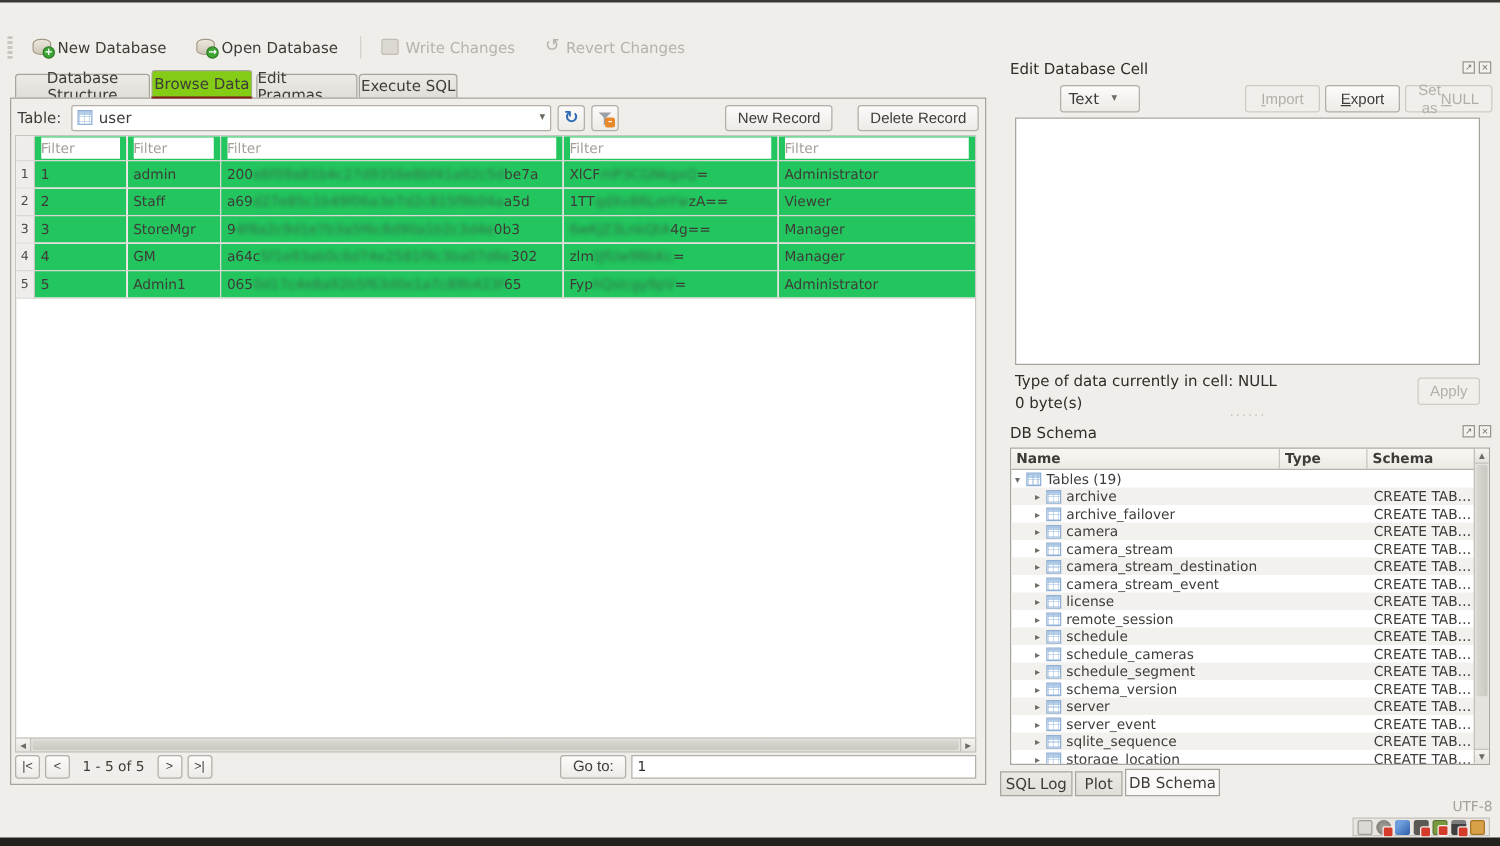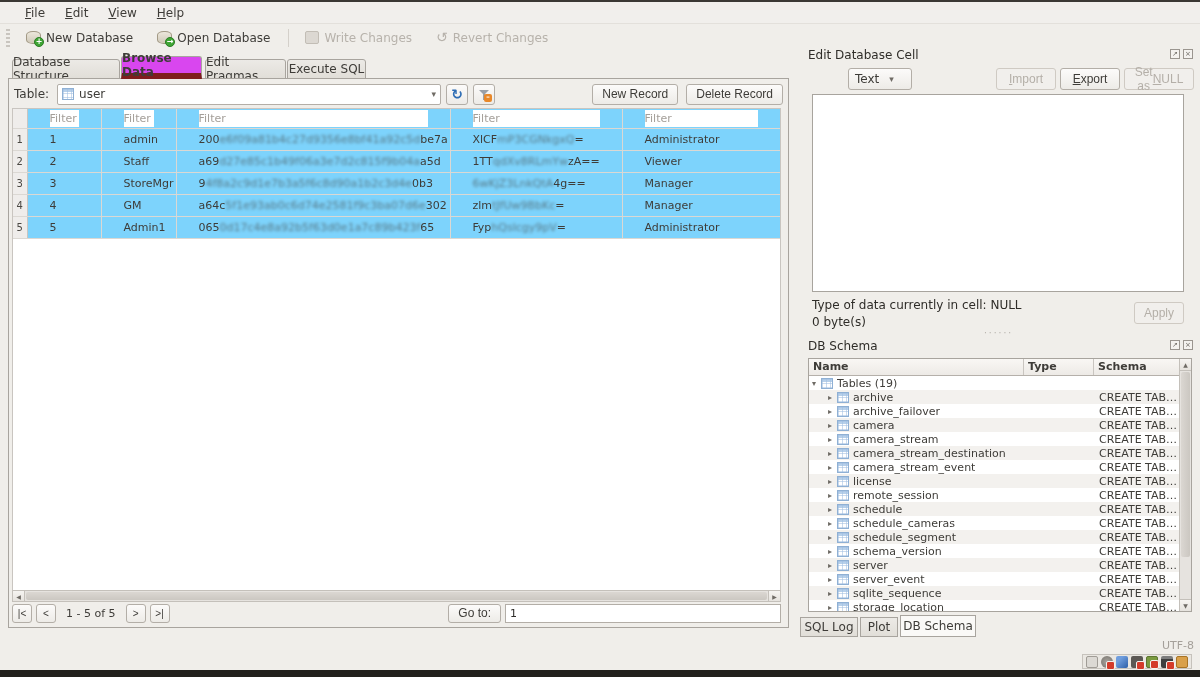--- a/index.html
+++ b/index.html
@@ -20,37 +20,37 @@
   .dbic{position:relative;width:15px;height:13px;background:linear-gradient(#ece7dc,#cfc8b8);border:1px solid #a39a86;border-radius:45%/30%;}
   .dbic .badge{position:absolute;right:-4px;bottom:-4px;width:10px;height:10px;background:#3fa535;border:1px solid #2c7d25;border-radius:50%;color:#fff;font-size:8px;line-height:8px;text-align:center;font-weight:bold;}
   .wcic{width:14px;height:13px;background:#dcd8d2;border:1px solid #c2bdb5;border-radius:2px;}
   .rvic{font-size:14px;color:#b7b2ab;line-height:13px;}
   
   .btn{display:inline-flex;align-items:center;justify-content:center;background:linear-gradient(#fcfbfa,#edebe7);border:1px solid #b3aea7;border-radius:3px;padding:2px 9px;font-size:12px;color:#3e3c38;cursor:default;}
   .btn.disabled{background:#f1efec;border-color:#cfcac3;color:#b4afa8;}
   u{text-decoration:underline;}
   
   .tab{position:absolute;top:59px;height:20px;display:flex;align-items:center;justify-content:center;background:linear-gradient(#eceae6,#e1ded8);border:1px solid #a8a49e;border-top-left-radius:3px;border-top-right-radius:3px;}
-  .tab.active{top:56px;height:23px;background:#d946ef;border-bottom:6px solid #7f1d1d;z-index:3;font-weight:bold;}
+  .tab.active{top:56px;height:23px;background:#84cc16;border-bottom:2px solid #7f1d1d;z-index:3;}
   
   .lframe{position:absolute;left:8px;top:78px;width:781px;height:550px;border:1px solid #a8a49e;background:#f0eeea;z-index:2;}
   .tbl-row{position:absolute;left:0;top:0;width:100%;height:30px;display:flex;align-items:center;padding:0 5px;}
   .combo{display:flex;align-items:center;width:384px;height:21px;background:#fff;border:1px solid #b3aea7;border-radius:2px;padding:0 4px;gap:5px;margin-left:8px;}
   .combo .arrow{margin-left:auto;color:#6f6b65;font-size:9px;}
   .tblic{width:12px;height:12px;border:1px solid #8fb0d4;background-image:repeating-linear-gradient(to right,rgba(160,190,225,.55) 0 1px,transparent 1px 4px),repeating-linear-gradient(to bottom,rgba(160,190,225,.55) 0 1px,transparent 1px 4px),linear-gradient(#b7d0ea 0 3px,#ffffff 3px);flex:0 0 auto;}
   .sqbtn{width:22px;height:21px;margin-left:5px;display:inline-flex;align-items:center;justify-content:center;background:linear-gradient(#fcfbfa,#edebe7);border:1px solid #b3aea7;border-radius:3px;position:relative;}
   .refresh{color:#2e6db4;font-size:14px;font-weight:bold;}
   .funnel{position:relative;width:0;height:0;border-left:5px solid transparent;border-right:5px solid transparent;border-top:5px solid #9aa0a8;margin-top:-4px;}
   .funnel::after{content:"";position:absolute;left:-1px;top:-1px;width:2px;height:6px;background:#9aa0a8;}
   .fbadge{position:absolute;right:2px;bottom:2px;width:8px;height:8px;background:#e8882a;border-radius:2px;color:#fff;font-size:7px;line-height:7px;text-align:center;font-weight:bold;}
   
   .gridwrap{position:absolute;left:3px;top:29px;width:769px;height:485px;background:#fff;border:1px solid #c9c5c0;overflow:hidden;}
   table.grid{border-collapse:collapse;table-layout:fixed;width:767px;}
   .grid th{background:linear-gradient(#f7f5f2,#eeebe7);border-right:1px solid #c9c5c0;border-bottom:1px solid #c9c5c0;font-weight:bold;font-size:11px;height:18px;text-align:center;color:#3e3c38;}
-  .grid td{border-right:1px solid #dbd8d3;border-bottom:1px solid #dbd8d3;font-size:11px;height:22px;padding:0 22px;white-space:nowrap;overflow:hidden;background:#7dd3fc;}
+  .grid td{border-right:1px solid #dbd8d3;border-bottom:1px solid #dbd8d3;font-size:11px;height:22px;padding:0 5px;white-space:nowrap;overflow:hidden;background:#22c55e;}
   .grid td.rn, .grid th.rn{background:#efedeb;border-right:1px solid #c9c5c0;text-align:center;color:#4a4843;font-size:10px;padding:0;}
   .grid .frow td{height:19px;}
   .grid .frow input{width:100%;height:17px;border:none;outline:none;font-family:inherit;font-size:11px;color:#555;background:#fff;}
   .grid .frow input::placeholder{color:#a49f99;}
   .blur{filter:blur(1.7px);opacity:.6;}
   
   .hscroll{position:absolute;left:3px;bottom:25px;width:769px;height:12px;background:#e6e3df;border:1px solid #c4c0ba;display:flex;}
   .sbarrow{width:12px;height:10px;display:flex;align-items:center;justify-content:center;font-size:6px;color:#6f6b65;background:linear-gradient(#f6f4f1,#e6e3de);border-right:1px solid #c4c0ba;border-left:1px solid #c4c0ba;}
   .hthumb{flex:1;background:linear-gradient(#dbd7d2,#cbc7c1);border-radius:2px;margin:1px;}
   .navrow{position:absolute;left:3px;bottom:4px;width:769px;height:20px;display:flex;align-items:center;gap:4px;}
@@ -98,26 +98,20 @@
   .t6{background:linear-gradient(#7d7d7d 0 3px,#3f3f3f 3px);}
   .t7{background:#d9a04a;border:1px solid #a87426;}
   .blackbar{position:absolute;left:0;top:670px;width:1200px;height:7px;background:#22211d;}
 </style>
 </head>
 <body>
 
 <div id="app">
   <div class="topedge"></div>
 
-  <div class="menubar">
-    <span class="mitem"><u>F</u>ile</span>
-    <span class="mitem"><u>E</u>dit</span>
-    <span class="mitem"><u>V</u>iew</span>
-    <span class="mitem"><u>H</u>elp</span>
-  </div>
 
   <div class="toolbar">
     <span class="grip"></span>
     <span class="tbtn">
       <span class="dbic">
           <span class="badge">+</span>
         </span>
       <span>New Database</span>
     </span>
     <span class="tbtn">
@@ -130,21 +124,21 @@
     <span class="tbtn disabled">
       <span class="wcic"></span>
       <span>Write Changes</span>
     </span>
     <span class="tbtn disabled">
       <span class="rvic">↺</span>
       <span>Revert Changes</span>
     </span>
   </div>
 
-  <div class="tab" style="left:12px;width:108px;">
+  <div class="tab" style="left:12px;width:108px;text-align:center;">
       <span>Database Structure</span>
     </div>
   <div class="tab active" style="left:121px;width:81px;">
       <span>Browse Data</span>
     </div>
   <div class="tab" style="left:205px;width:81px;">
       <span>Edit Pragmas</span>
     </div>
   <div class="tab" style="left:287px;width:79px;">
       <span>Execute SQL</span>
@@ -159,21 +153,21 @@
         <span class="arrow">▾</span>
       </span>
       <span class="sqbtn">
           <span class="refresh">↻</span>
         </span>
       <span class="sqbtn">
         <span class="funnel"></span>
         <span class="fbadge">–</span>
       </span>
       <span style="flex:1"></span>
-      <button class="btn" style="height:21px;margin-right:8px;">New Record</button>
+      <button class="btn" style="height:21px;margin-right:20px;">New Record</button>
       <button class="btn" style="height:21px;">Delete Record</button>
     </div>
 
     <div class="gridwrap">
       <table class="grid">
         <colgroup>
             <col style="width:14px">
             <col style="width:74px">
             <col style="width:75px">
             <col style="width:274px">

